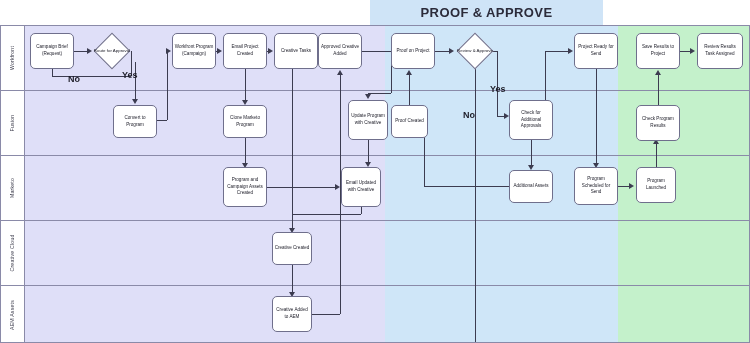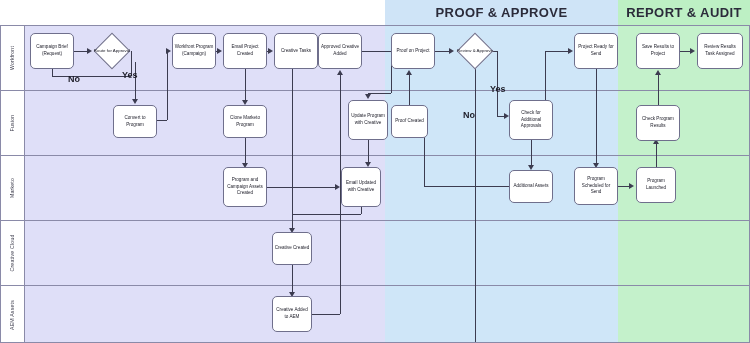--- a/index.html
+++ b/index.html
@@ -108,25 +108,22 @@
     font-size: 9px; font-weight: bold;
     color: #1d1d28;
     white-space: nowrap;
   }
 </style>
 </head>
 <body>
 
 <div id="canvas">
 
-  <div class="phase-band" style="left:385px;width:233px;background:#cfe4f7;">
+  <div class="phase-band" style="left:370px;width:233px;background:#cfe4f7;">
     <span>PROOF &amp; APPROVE</span>
-  </div>
-  <div class="phase-band" style="left:618px;width:132px;background:#bdf0c4;">
-    <span>REPORT &amp; AUDIT</span>
   </div>
 
   <div class="phase-col" style="left:25px;width:360px;background:#dfdff8;"></div>
   <div class="phase-col" style="left:385px;width:233px;background:#cfe6f8;"></div>
   <div class="phase-col" style="left:618px;width:132px;background:#c4f1cb;"></div>
 
   <div class="lane first" style="top:25px;height:65px;">
     <div class="lane-header">
       <span>Workfront</span>
     </div>

